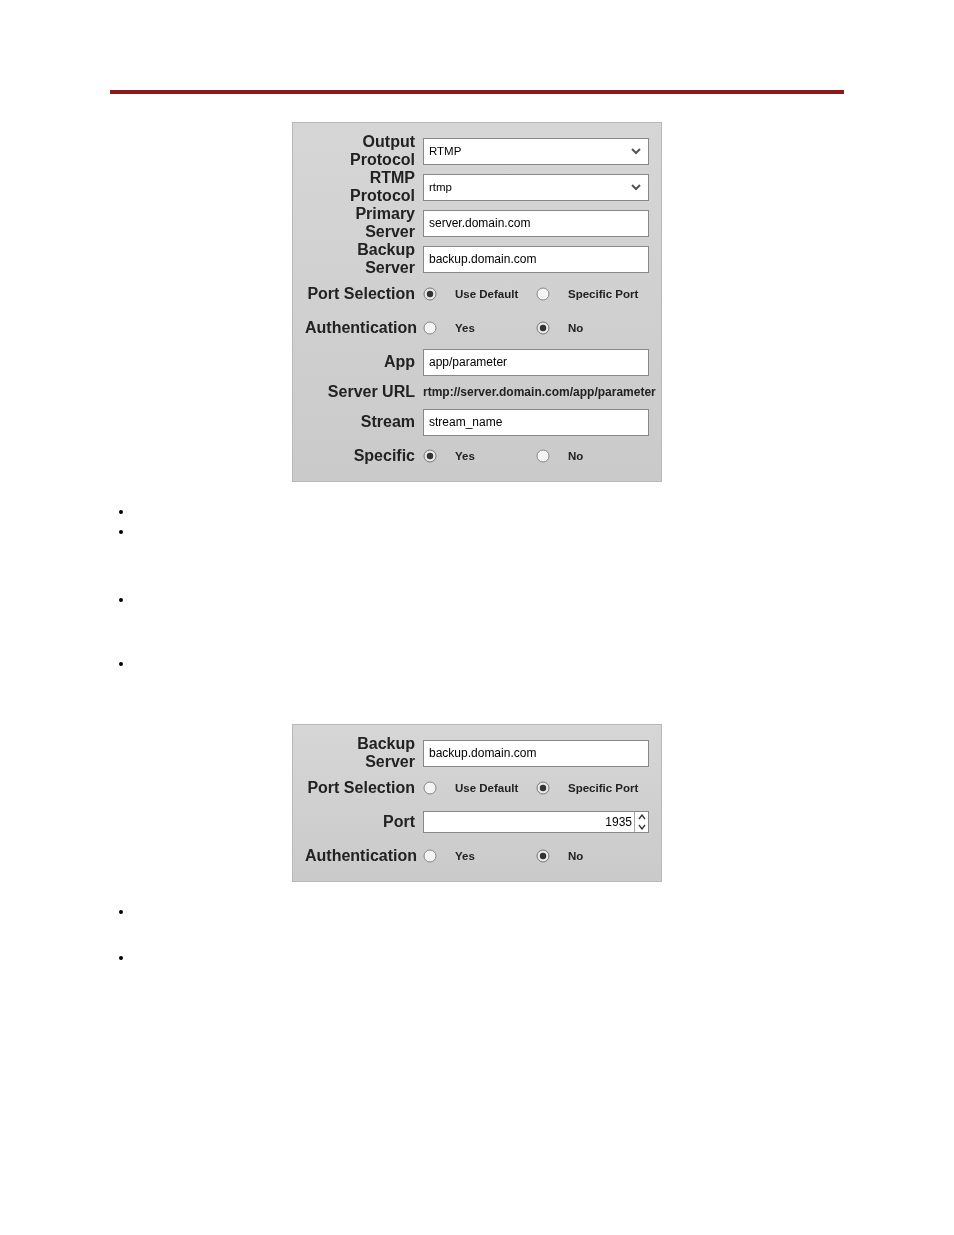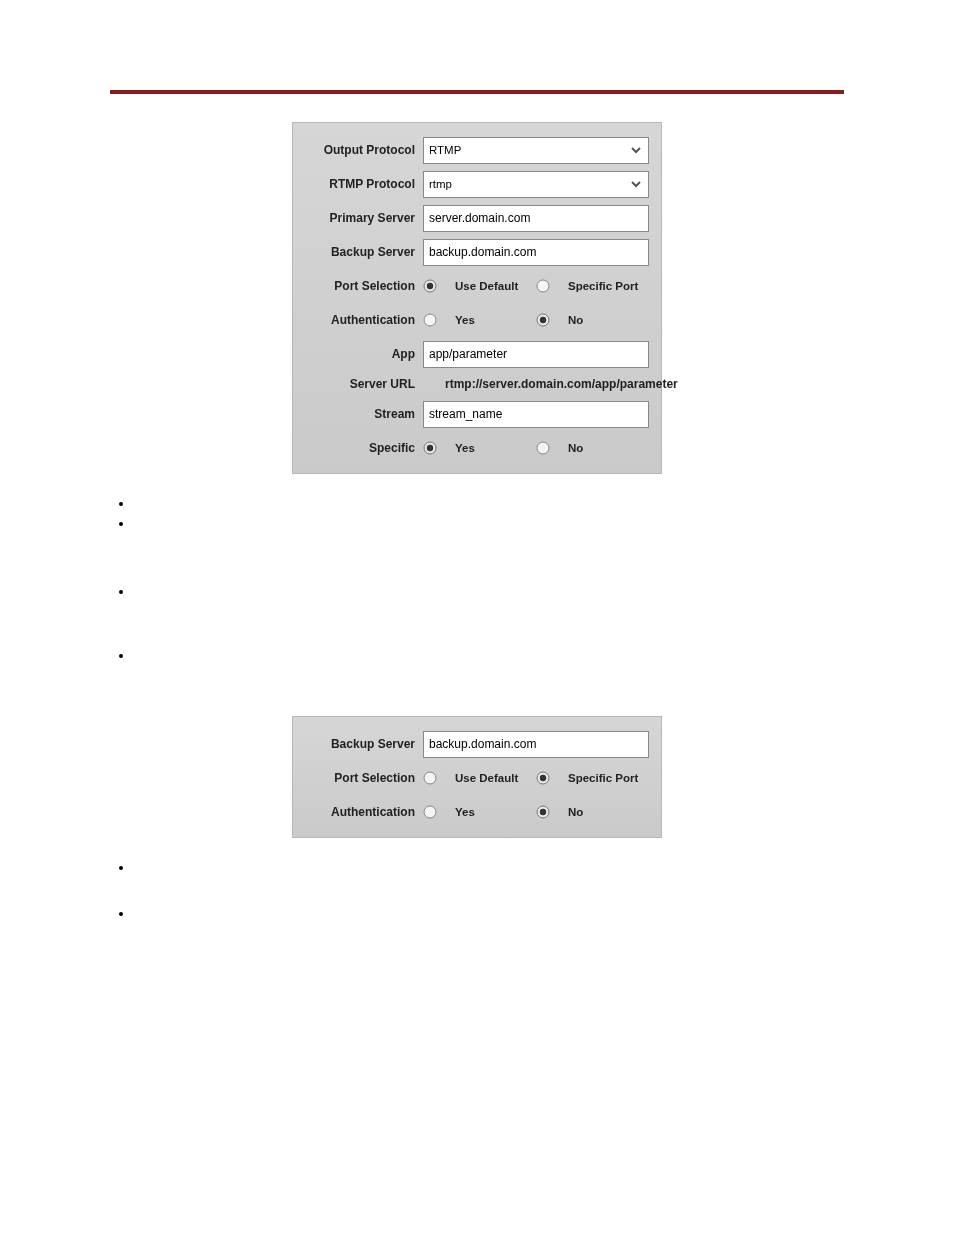--- a/index.html
+++ b/index.html
@@ -27,21 +27,21 @@
     padding: 10px 12px 8px 12px;
   }
   .row {
     display: flex;
     align-items: center;
     min-height: 34px;
   }
   .row-label {
     width: 118px;
     text-align: right;
-    font-size: 12px;
+    font-size: 16px;
     font-weight: bold;
     color: #222;
     padding-right: 8px;
     flex-shrink: 0;
   }
   .row-control {
     flex: 1;
     display: flex;
     align-items: center;
   }
@@ -224,21 +224,21 @@
 
     <div class="row">
       <div class="row-label">App</div>
       <div class="row-control">
         <div class="text-input">
           <input type="text" value="app/parameter" style="">
         </div>
       </div>
     </div>
 
-    <div class="row" style="min-height:26px;gap:22px;">
+    <div class="row" style="min-height:26px;">
       <div class="row-label">Server URL</div>
       <div class="row-control">
         <span class="static-val">rtmp://server.domain.com/app/parameter</span>
       </div>
     </div>
 
     <div class="row">
       <div class="row-label">Stream</div>
       <div class="row-control">
         <div class="text-input">
@@ -298,20 +298,40 @@
         <div class="radio-opt">
           <svg class="radio-svg" viewBox="0 0 14 14">
             <circle cx="7" cy="7" r="6" fill="#e8e8e8" stroke="#777" stroke-width="1"></circle>
             <circle cx="7" cy="7" r="3.2" fill="#333"></circle>
           </svg>
           <span>Specific Port</span>
         </div>
       </div>
     </div>
 
+    <div class="row">
+      <div class="row-label">Port</div>
+      <div class="row-control">
+        <div class="number-input">
+          <span class="num-val">1935</span>
+          <div class="spin-btns">
+            <div>
+                <svg viewBox="0 0 8 6">
+                  <path d="M1 5 L4 1 L7 5" fill="none" stroke="#333" stroke-width="1.3"></path>
+                </svg>
+              </div>
+            <div>
+                <svg viewBox="0 0 8 6">
+                  <path d="M1 1 L4 5 L7 1" fill="none" stroke="#333" stroke-width="1.3"></path>
+                </svg>
+              </div>
+          </div>
+        </div>
+      </div>
+    </div>
 
     <div class="row">
       <div class="row-label">Authentication</div>
       <div class="row-control radio-pair">
         <div class="radio-opt">
           <svg class="radio-svg" viewBox="0 0 14 14">
             <circle cx="7" cy="7" r="6" fill="#f4f4f4" stroke="#888" stroke-width="1"></circle>
           </svg>
           <span>Yes</span>
         </div>

